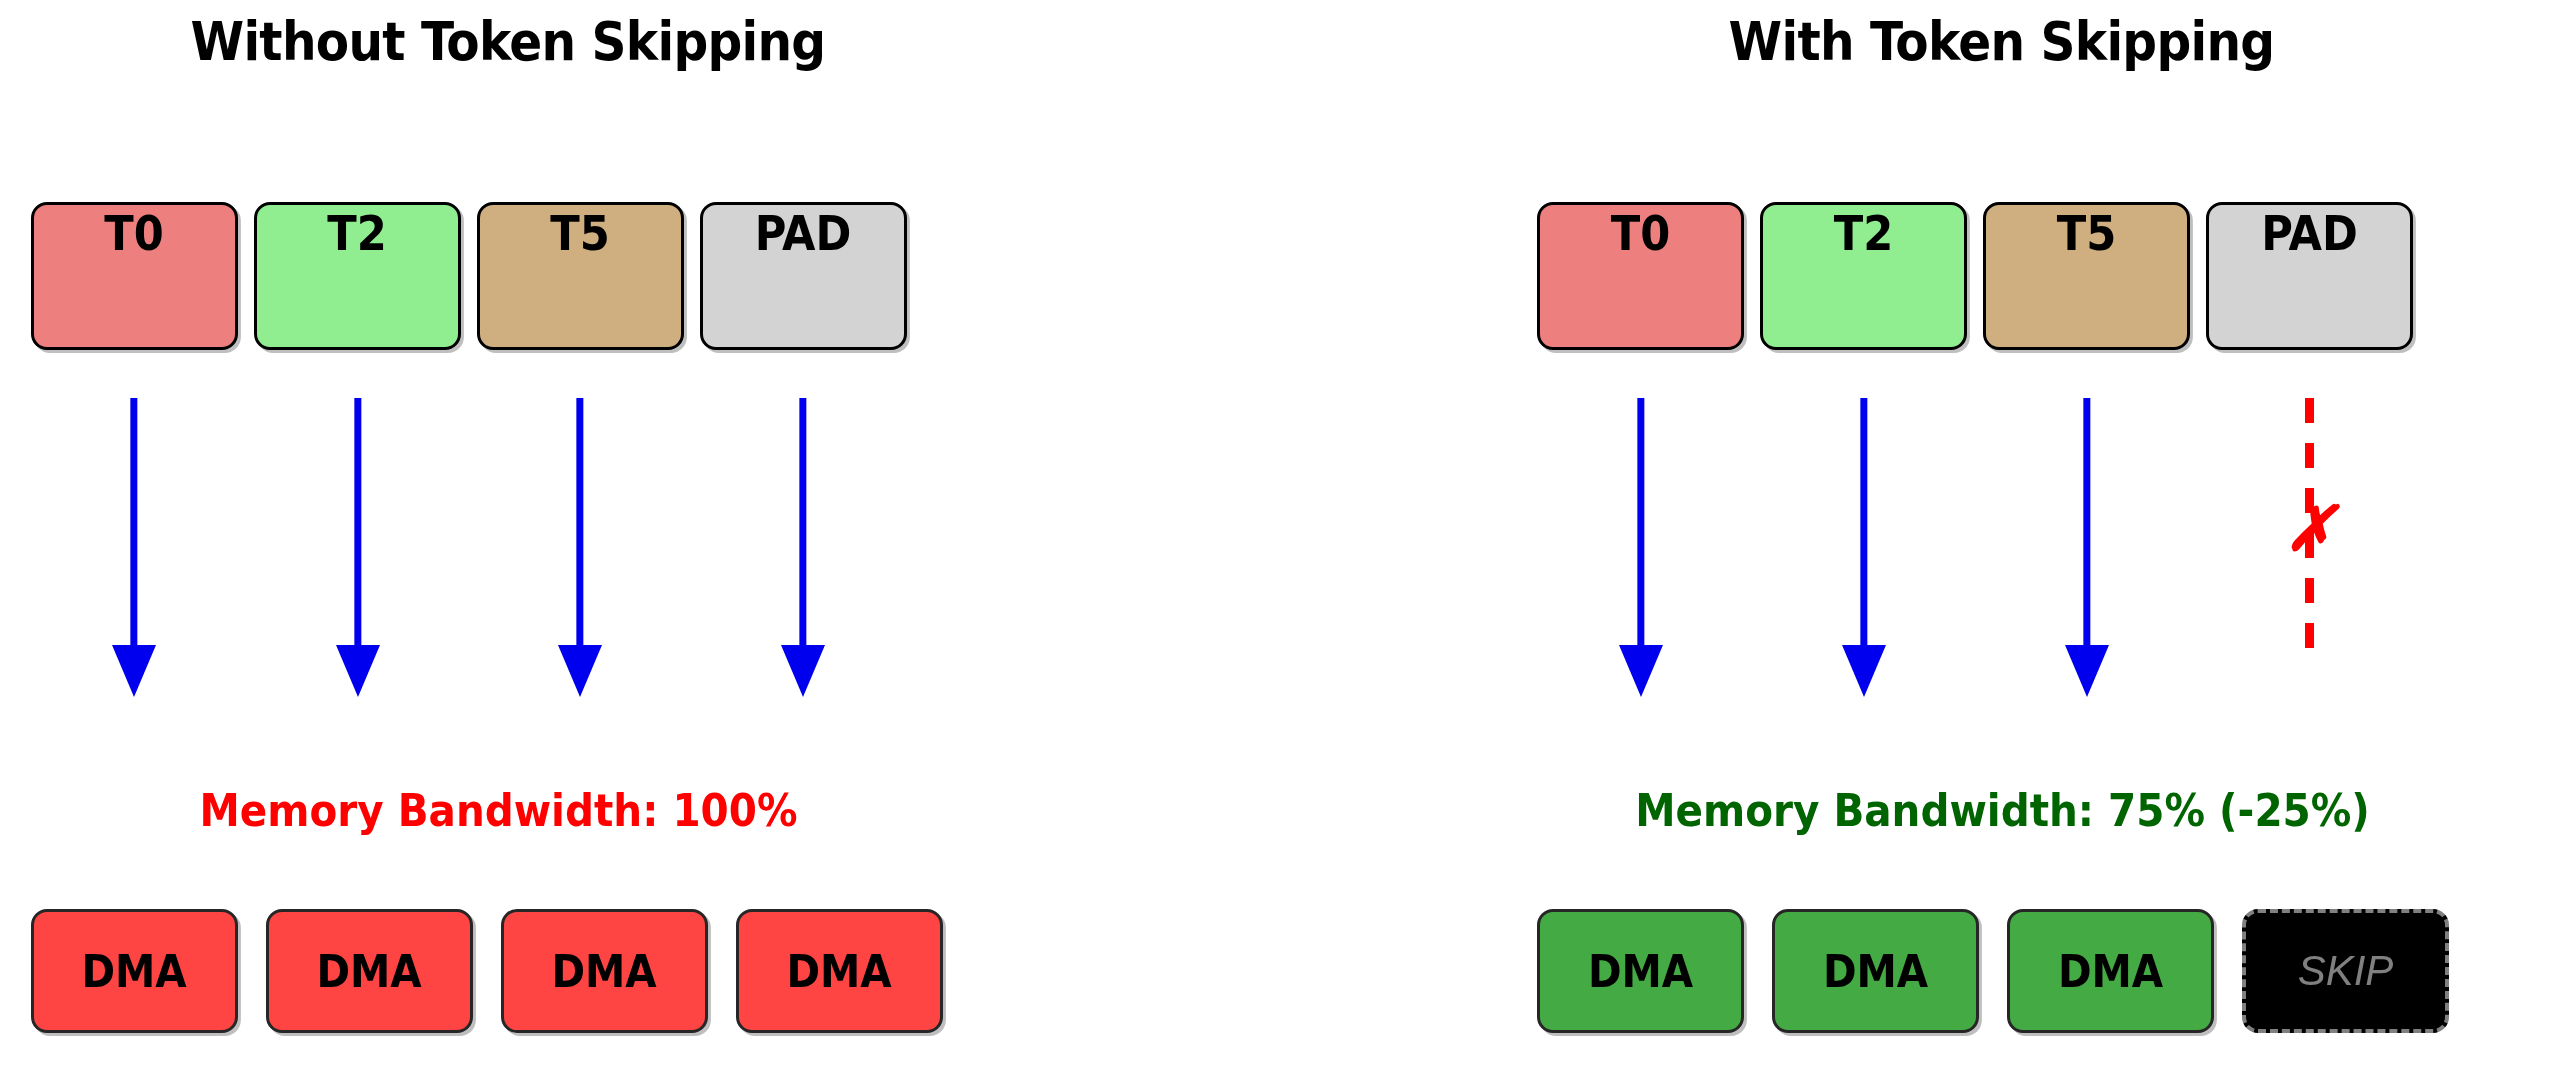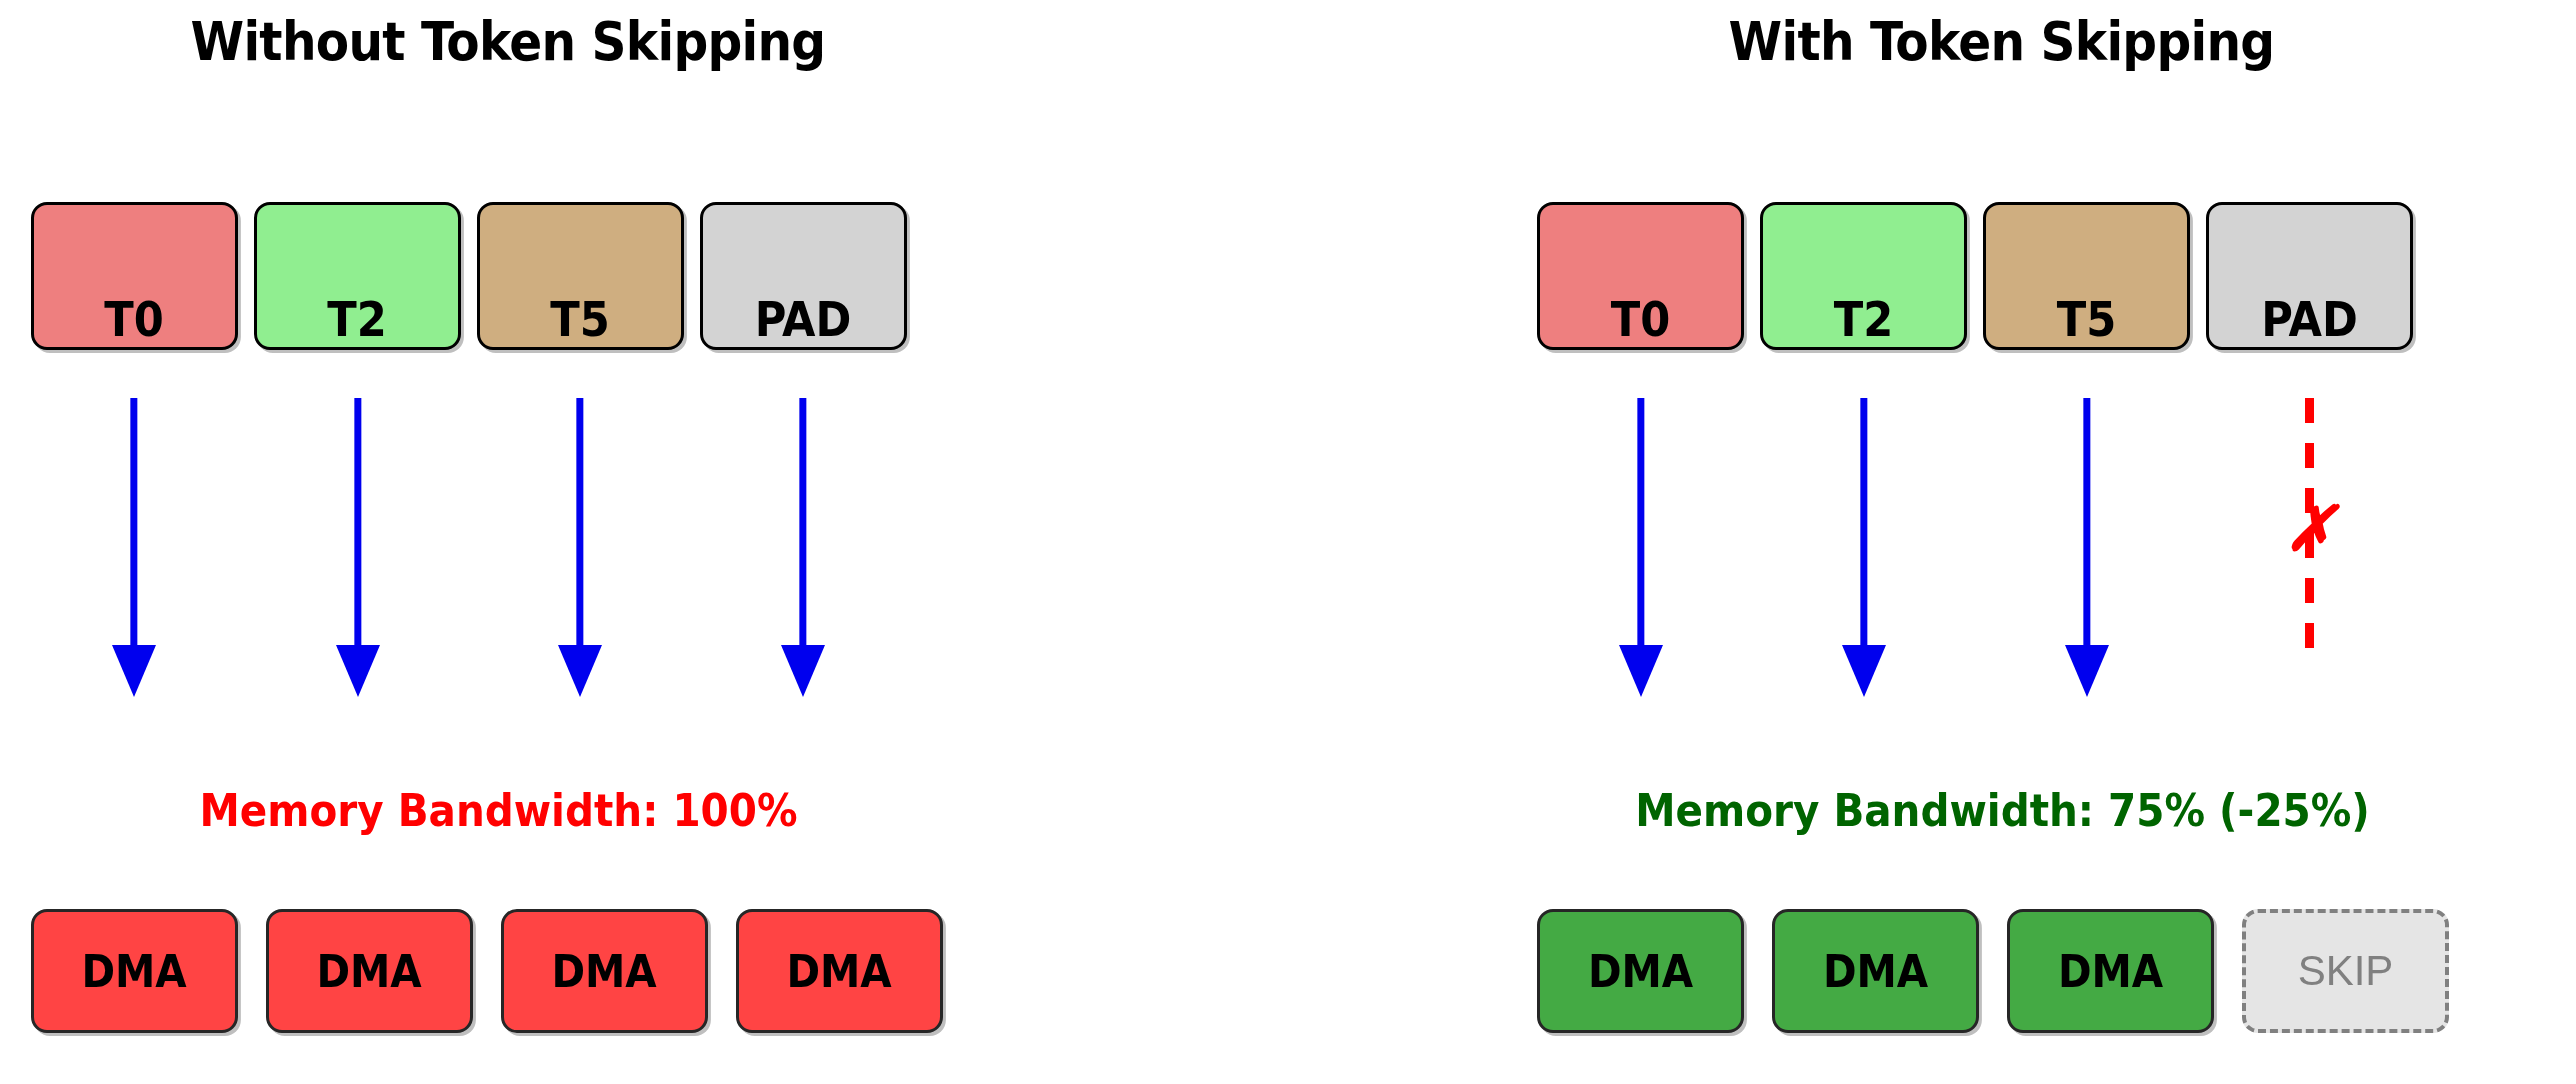--- a/index.html
+++ b/index.html
@@ -51,21 +51,21 @@
   .panel-left  .token-row { left: 30.5px;  }
   .panel-right .token-row { left: 50px;  }
 
   .token-box {
     width: 207px;
     height: 148px;
     box-sizing: border-box;
     border: 3.6px solid #000000;
     border-radius: 16px;
     display: flex;
-    align-items: flex-end;
+    align-items: flex-start;
     justify-content: center;
     font-size: 48px;
     font-weight: bold;
     color: #000000;
     box-shadow: 2.9px 2.9px 0 rgba(0,0,0,0.25);
   }
 
   
   .arrow-band {
     position: absolute;
@@ -160,23 +160,24 @@
     display: flex;
     align-items: center;
     justify-content: center;
     font-size: 45px;
     font-weight: bold;
     color: #000000;
     box-shadow: 2.9px 2.9px 0 rgba(0,0,0,0.25);
   }
   .dma-box.skip {
     border: 4.4px dashed #808080;
-    background: #e5e5e5;
+    background: #000000;
     box-shadow: none;
     color: #808080;
+    font-style: italic;
     font-weight: normal;
     font-family: "Liberation Sans", "DejaVu Sans", sans-serif;
     font-size: 42px;
   }
 </style>
 </head>
 <body>
 
 <div class="panel panel-left">
 

